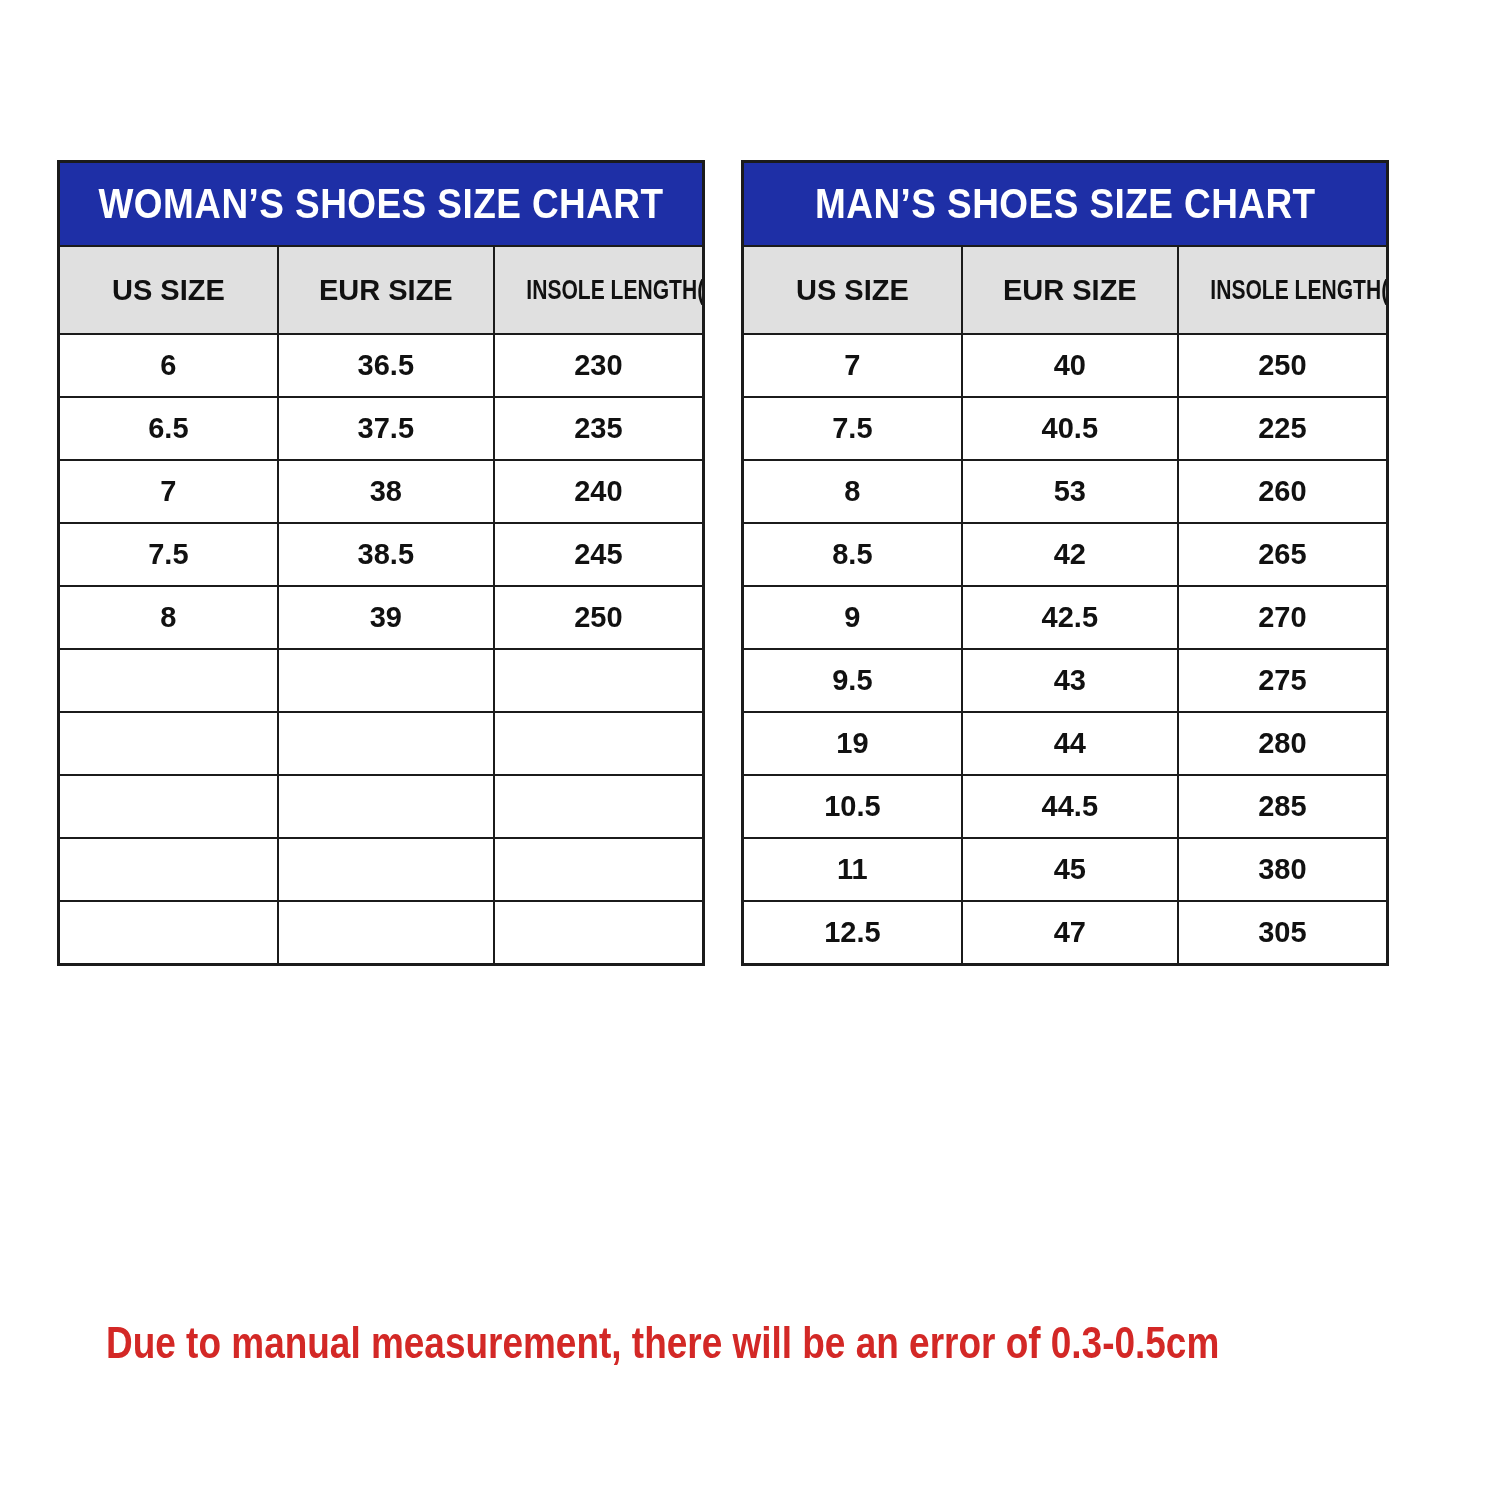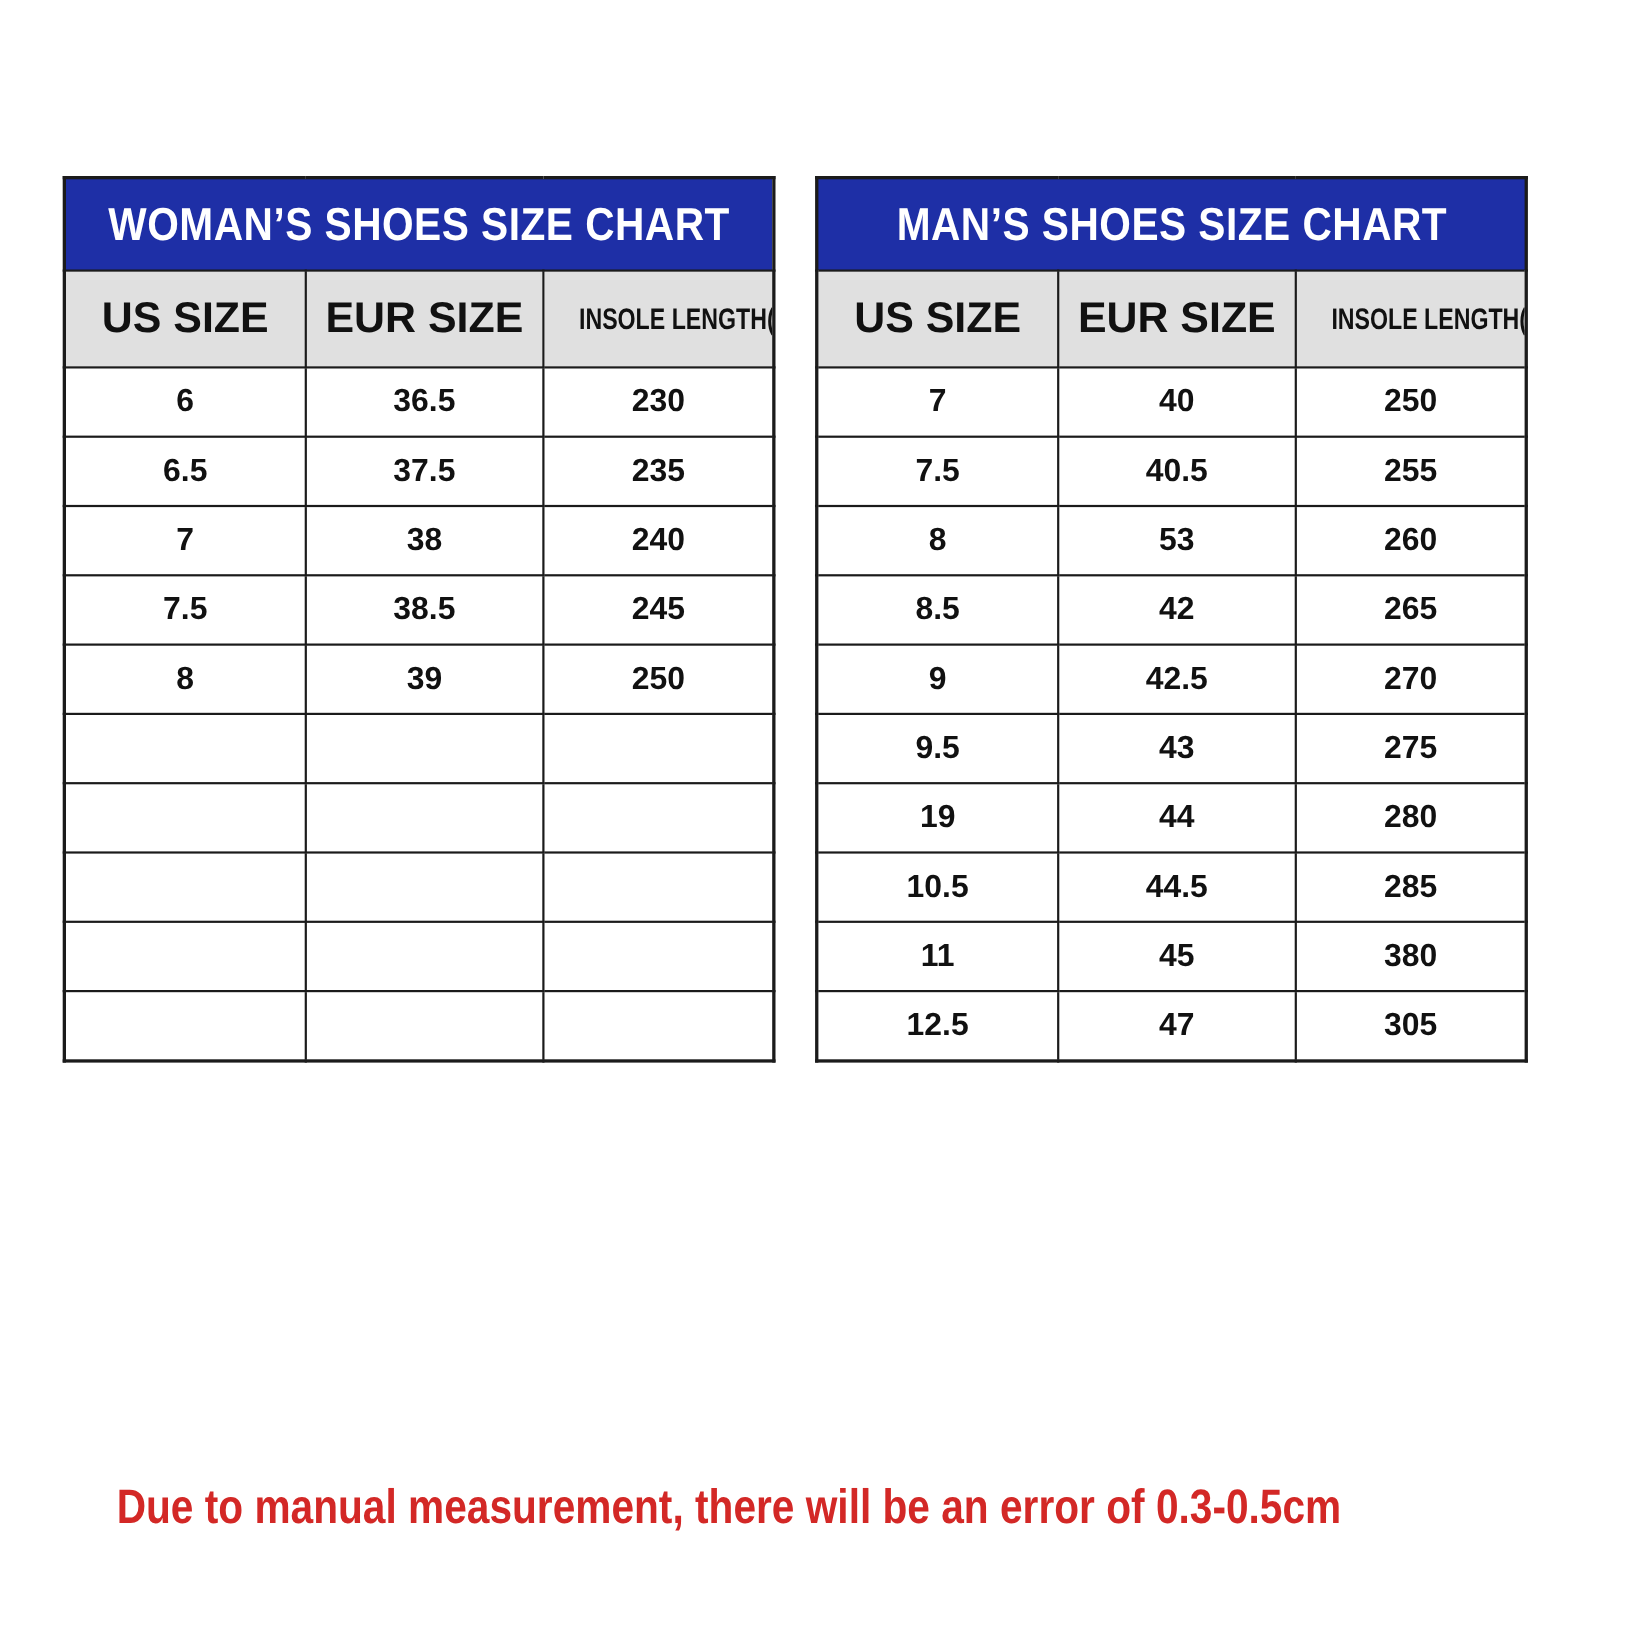--- a/index.html
+++ b/index.html
@@ -51,21 +51,21 @@
     transform-origin: center;
     letter-spacing: 0.5px;
   }
   .head-cell {
     height: 86px;
     background: var(--header_background, #e0e0e0);
     color: var(--cell_text, #111111);
   }
   .head-text {
     display: inline-block;
-    font-size: 39px;
+    font-size: 29px;
     font-weight: bold;
     white-space: nowrap;
   }
   .head-text.condensed {
     font-size: 27px;
     transform: scaleX(0.78);
     transform-origin: center;
   }
   td.value-cell {
     height: 61px;
@@ -73,21 +73,20 @@
     font-weight: bold;
     color: var(--cell_text, #111111);
     background: #ffffff;
   }
   .note-wrap {
     position: absolute;
     top: 1318px;
     left: 0;
     width: 1246px;
     text-align: center;
-    margin-top: 28px;
   }
   .note-text {
     display: inline-block;
     font-size: 44px;
     font-weight: bold;
     color: var(--note_text, #d32826);
     white-space: nowrap;
     transform: scaleX(0.84);
     transform-origin: center;
   }
@@ -207,21 +206,21 @@
       </thead>
       <tbody>
         <tr>
           <td class="value-cell">7</td>
           <td class="value-cell">40</td>
           <td class="value-cell">250</td>
         </tr>
         <tr>
           <td class="value-cell">7.5</td>
           <td class="value-cell">40.5</td>
-          <td class="value-cell">255</td>
+          <td class="value-cell">225</td>
         </tr>
         <tr>
           <td class="value-cell">8</td>
           <td class="value-cell">53</td>
           <td class="value-cell">260</td>
         </tr>
         <tr>
           <td class="value-cell">8.5</td>
           <td class="value-cell">42</td>
           <td class="value-cell">265</td>

